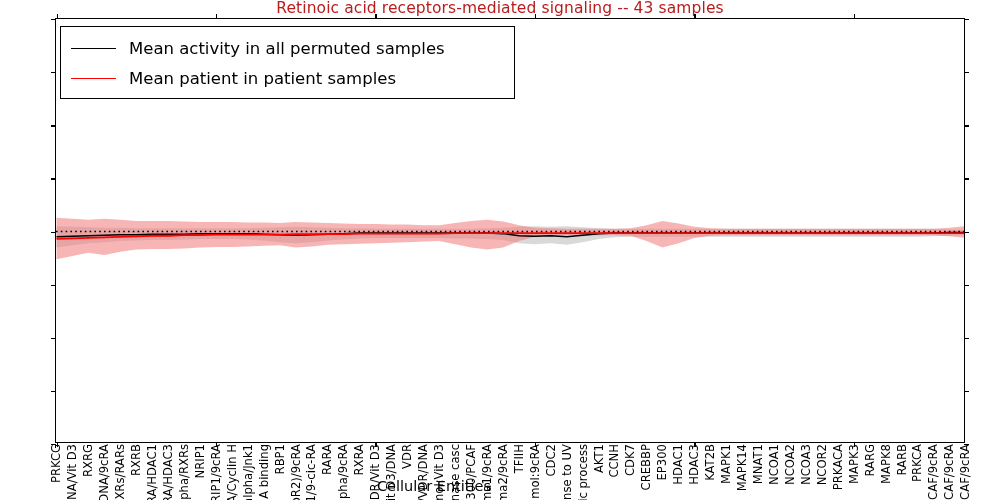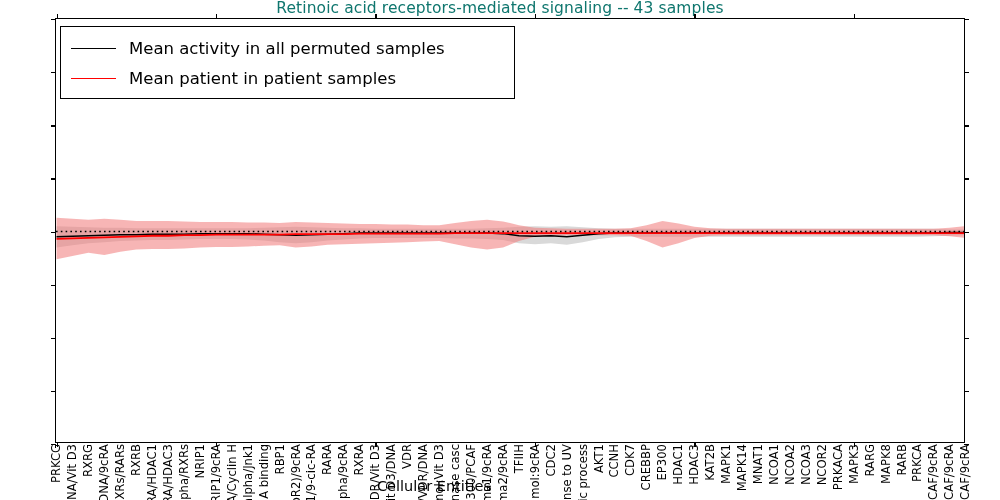--- a/index.html
+++ b/index.html
@@ -1,21 +1,21 @@
 <!DOCTYPE html>
 <html><head>
 <meta charset="utf-8">
 <style>
   html,body{margin:0;padding:0;background:#fff;}
   body{width:1000px;height:500px;overflow:hidden;font-family:"DejaVu Sans",sans-serif;}
   #fig{position:relative;width:1000px;height:500px;background:#fff;}
 
   #title{
     position:absolute;left:0;top:-1px;width:1000px;text-align:center;
-    font-size:15.5px;color:#0f766e;font-family:"DejaVu Sans",sans-serif;
+    font-size:15.5px;color:#b91c1c;font-family:"DejaVu Sans",sans-serif;
     letter-spacing:.1px;
   }
 
   
   #plot{position:absolute;left:55px;top:18px;width:910px;height:425px;
         border:1.3px solid #000;box-sizing:border-box;overflow:visible;}
   #plotclip{position:absolute;left:0;top:0;width:100%;height:100%;overflow:hidden;}
   #svgband{position:absolute;left:0;top:0;}
   .ytickmark{position:absolute;left:-5px;width:5px;height:1.3px;background:#000;}
   .ytickmarkR{position:absolute;right:-5px;width:5px;height:1.3px;background:#000;}

